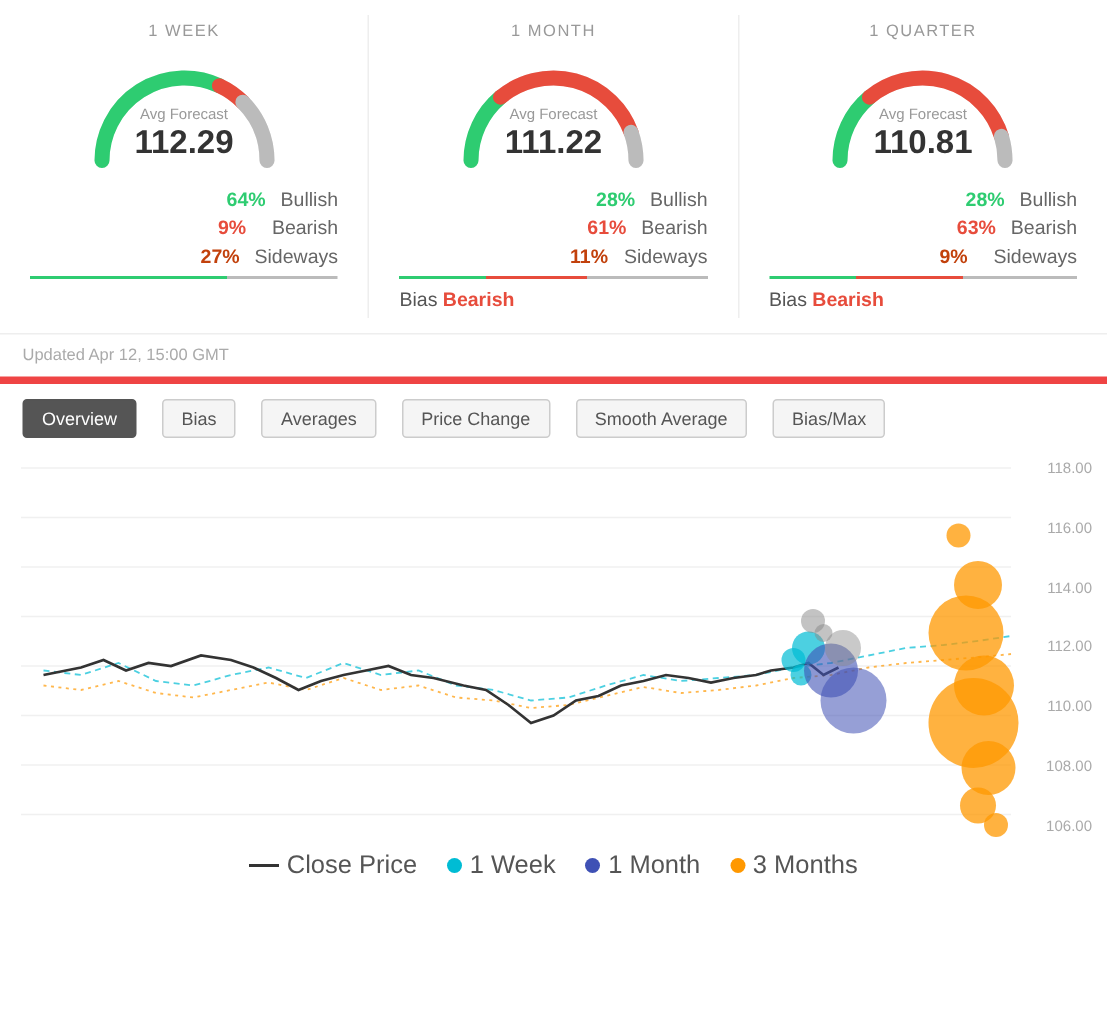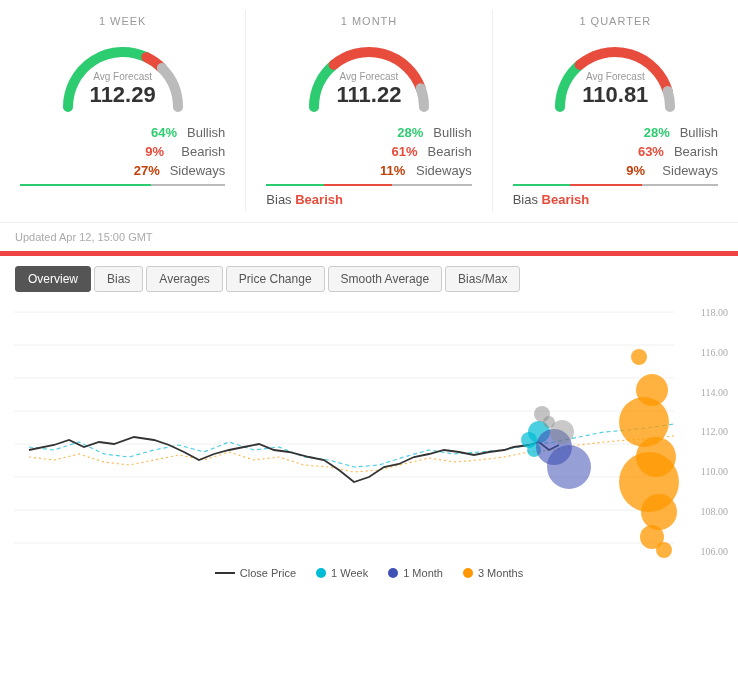--- a/index.html
+++ b/index.html
@@ -85,21 +85,21 @@
       color: #aaa;
       padding: 8px 15px;
       border-bottom: 5px solid #ef4444;
     }
 
     .tabs-section {
       padding: 10px 15px 5px;
     }
     .tab-bar {
       display: flex;
-      gap: 3px;
+      gap: 17px;
       flex-wrap: wrap;
     }
     .tab-btn {
       padding: 5px 12px;
       border: 1px solid #ccc;
       border-radius: 3px;
       background: #f5f5f5;
       cursor: pointer;
       font-size: 12px;
       color: #555;
@@ -112,21 +112,20 @@
 
     .chart-section {
       padding: 5px 5px 0 5px;
       position: relative;
     }
 
     .chart-area {
       position: relative;
       width: 100%;
       height: 260px;
-      font-family: Liberation Serif, serif;
     }
 
     .y-axis {
       position: absolute;
       right: 0;
       top: 0;
       width: 50px;
       height: 260px;
       display: flex;
       flex-direction: column;
@@ -154,21 +153,21 @@
       padding: 3px 50px 3px 15px;
       font-size: 10px;
       color: #aaa;
     }
 
     .legend-row {
       display: flex;
       justify-content: center;
       gap: 20px;
       padding: 5px 0 8px;
-      font-size: 11px;
+      font-size: 17px;
       color: #555;
     }
     .legend-item {
       display: flex;
       align-items: center;
       gap: 5px;
     }
     .legend-dot {
       width: 12px;
       height: 12px;

